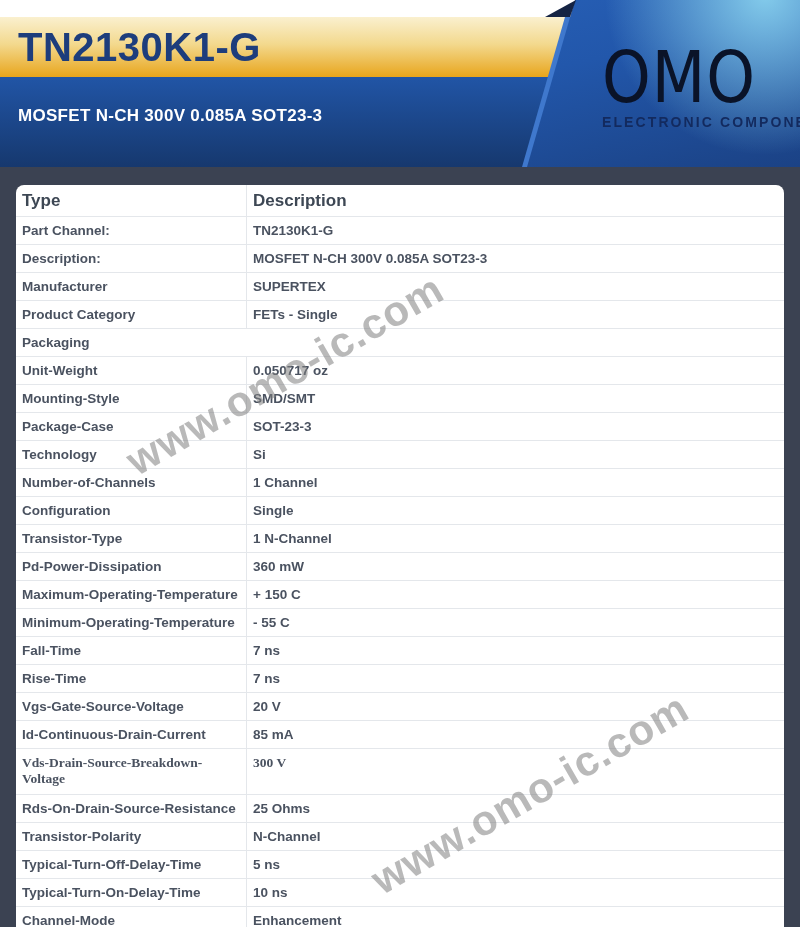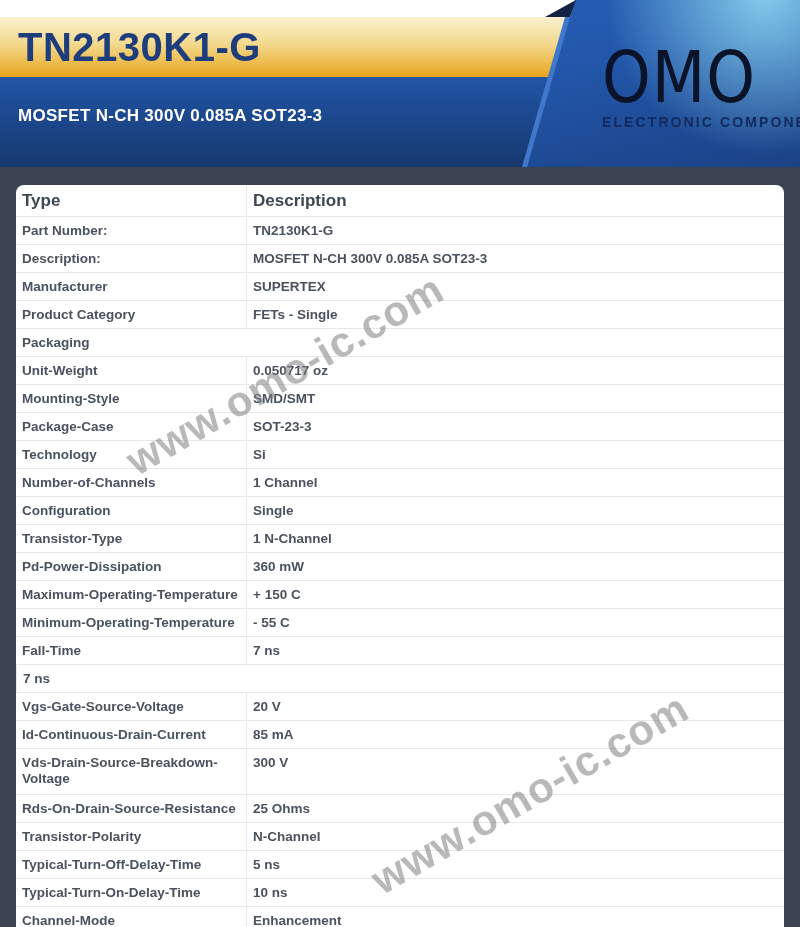--- a/index.html
+++ b/index.html
@@ -67,21 +67,21 @@
     position:absolute;left:16px;top:185px;width:768px;
     background:var(--card-bg,#ffffff);
     border-radius:8px;overflow:hidden;z-index:1;
   }
   .thead{display:flex;height:31px;border-bottom:1px solid var(--border,#e4e7eb);}
   .thead .cell{
     font-size:17px;font-weight:bold;color:var(--header-text,#3d4754);
   }
   .row{display:flex;height:27px;border-bottom:1px solid var(--border,#e4e7eb);}
   .row:last-child{border-bottom:none;}
-  .row.tall{height:45px;}
+  .row.tall{height:45px;font-family:Liberation Serif, serif;}
   .cell{display:flex;align-items:center;box-sizing:border-box;}
   .cell.label{
     width:230px;flex:0 0 230px;padding-left:6px;padding-right:8px;
     white-space:pre-line;
   }
   .cell.value{flex:1;padding-left:6px;border-left:1px solid var(--border,#e4e7eb);text-align:center;}
   .row .cell{
     font-size:13.5px;font-weight:bold;color:var(--row-text,#4a5260);
     line-height:16px;
   }
@@ -116,21 +116,21 @@
   </div>
 </div>
 
 <div class="card">
   <div class="thead">
     <div class="cell label">Type</div>
     <div class="cell value">Description</div>
   </div>
   <div>
       <div class="row">
-        <div class="cell label">Part Number:</div>
+        <div class="cell label">Part Channel:</div>
         <div class="cell value">TN2130K1-G</div>
       </div>
       <div class="row">
         <div class="cell label">Description:</div>
         <div class="cell value">MOSFET N-CH 300V 0.085A SOT23-3</div>
       </div>
       <div class="row">
         <div class="cell label">Manufacturer</div>
         <div class="cell value">SUPERTEX</div>
       </div>
@@ -179,20 +179,21 @@
       </div>
       <div class="row">
         <div class="cell label">Minimum-Operating-Temperature</div>
         <div class="cell value">- 55 C</div>
       </div>
       <div class="row">
         <div class="cell label">Fall-Time</div>
         <div class="cell value">7 ns</div>
       </div>
       <div class="row">
+        <div class="cell label">Rise-Time</div>
         <div class="cell value">7 ns</div>
       </div>
       <div class="row">
         <div class="cell label">Vgs-Gate-Source-Voltage</div>
         <div class="cell value">20 V</div>
       </div>
       <div class="row">
         <div class="cell label">Id-Continuous-Drain-Current</div>
         <div class="cell value">85 mA</div>
       </div>

